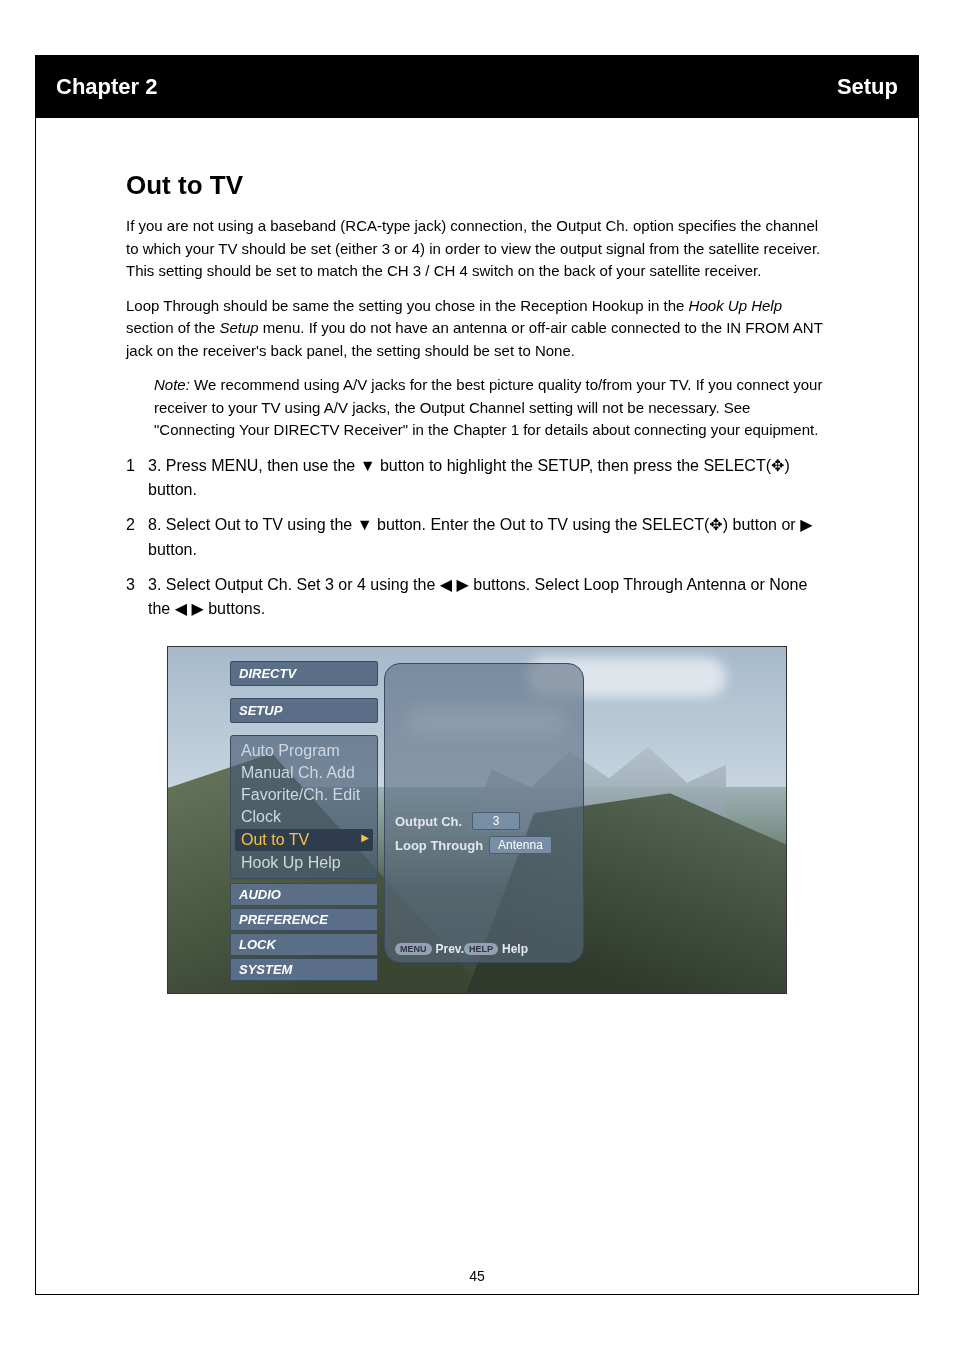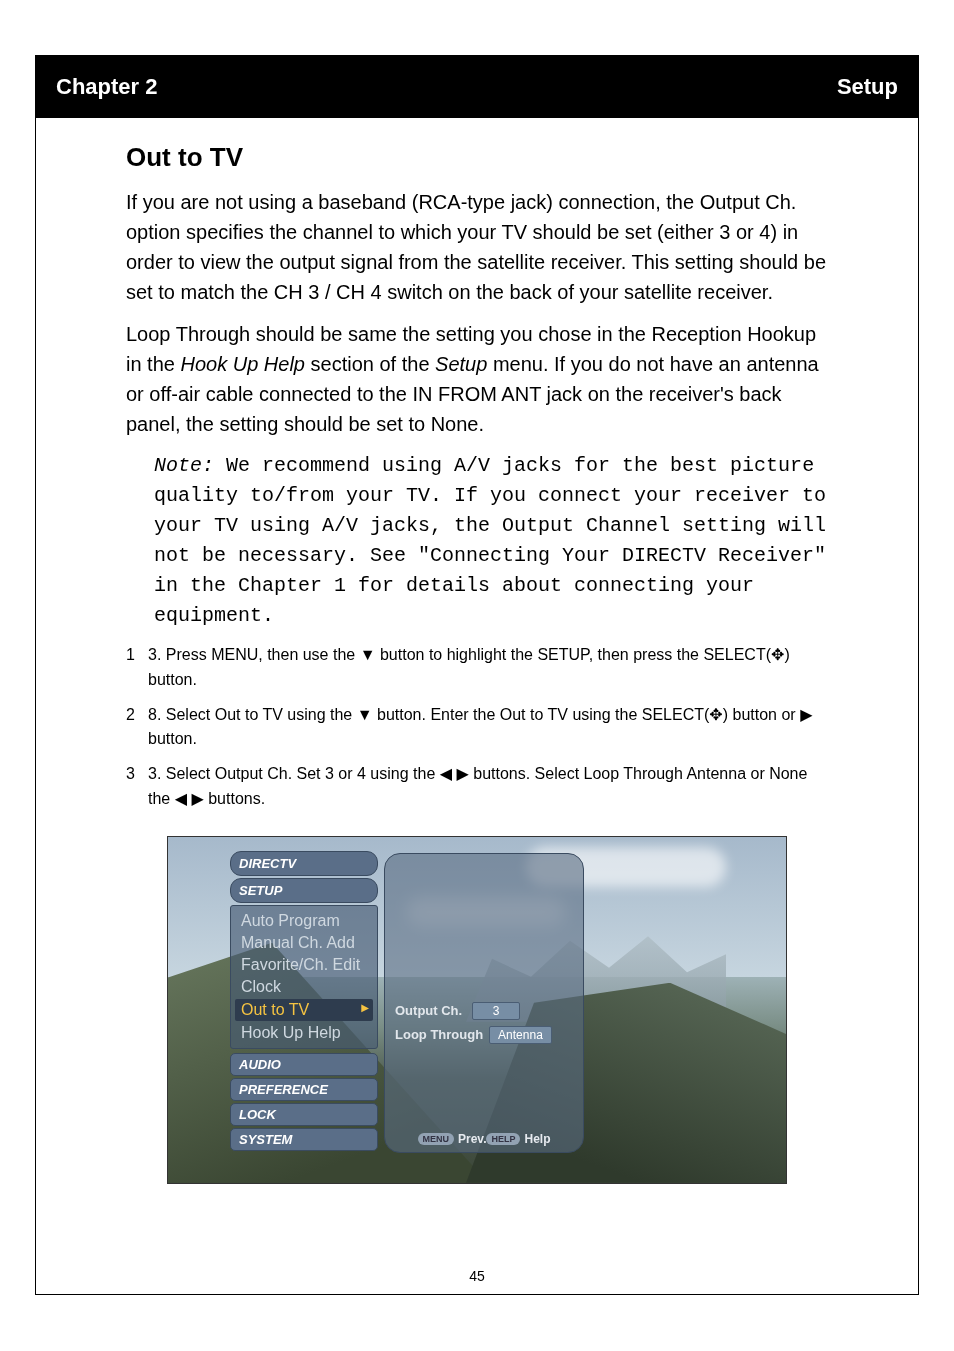--- a/index.html
+++ b/index.html
@@ -24,36 +24,36 @@
     height: 62px;
     width: 100%;
     display: flex;
     align-items: center;
     justify-content: space-between;
     padding: 16px 20px;
   }
   .header-left { font-size: 22px; font-weight: bold; }
   .header-right { font-size: 22px; font-weight: bold; }
   .content {
-    padding: 12px 90px 0 90px;
+    padding: 40px 90px 0 90px;
     color: #000;
   }
   h2.title {
     font-size: 26px;
     font-weight: bold;
     margin: 12px 0 14px 0;
   }
   p.para {
-    font-size: 20px;
+    font-size: 15px;
     line-height: 1.5;
     margin-bottom: 12px;
   }
   .italic { font-style: italic; }
   .indent { margin-left: 28px; }
-  .small-note { font-size: 14px; line-height: 1.4; font-family: Liberation Mono, monospace; }
+  .small-note { font-size: 14px; line-height: 1.4; }
   .steps { margin-top: 6px; }
   .step {
     font-size: 16px;
     line-height: 1.55;
     margin-bottom: 10px;
     position: relative;
     padding-left: 22px;
   }
   .step .num {
     position: absolute;
@@ -105,22 +105,22 @@
     font-family: Arial, sans-serif;
   }
   .osd-group-head {
     background: #5a6e88;
     color: #fff;
     font-weight: bold;
     font-style: italic;
     font-size: 13px;
     padding: 4px 8px;
     border: 1px solid #3a4b60;
-    border-radius: 11px;
-    margin-bottom: 2px;
+    border-radius: 2px;
+    margin-bottom: 12px;
   }
   .osd-item-area {
     background: rgba(70,90,115,0.65);
     border: 1px solid #3a4b60;
     border-radius: 3px;
     padding: 4px 0;
     margin-bottom: 4px;
   }
   .osd-item {
     color: #cfd8e0;
@@ -144,21 +144,21 @@
     right: 4px; top: 3px;
   }
   .osd-collapsed {
     background: #5a6e88;
     color: #fff;
     font-weight: bold;
     font-style: italic;
     font-size: 13px;
     padding: 3px 8px;
     border: 1px solid #3a4b60;
-    border-radius: 5px;
+    border-radius: 0;
     margin-top: 2px;
   }
   .osd-panel {
     position: absolute;
     left: 216px; top: 16px;
     width: 200px; height: 300px;
     background: rgba(90,108,130,0.6);
     border: 1px solid #3a4b60;
     border-radius: 16px;
   }
@@ -181,21 +181,21 @@
     font-size: 12px;
     padding: 1px 8px;
     min-width: 48px;
     text-align: center;
     border-radius: 2px;
     border: 1px solid #4a5d73;
   }
   .osd-footer {
     position: absolute;
     left: 10px; right: 10px; bottom: 6px;
-    display: flex; justify-content: center;
+    display: flex; justify-content: flex-start;
     align-items: center;
   }
   .osd-pill {
     background: #92a2b3;
     color: #334;
     font-size: 9px;
     font-weight: bold;
     padding: 1px 5px;
     border-radius: 8px;
     margin-right: 4px;

